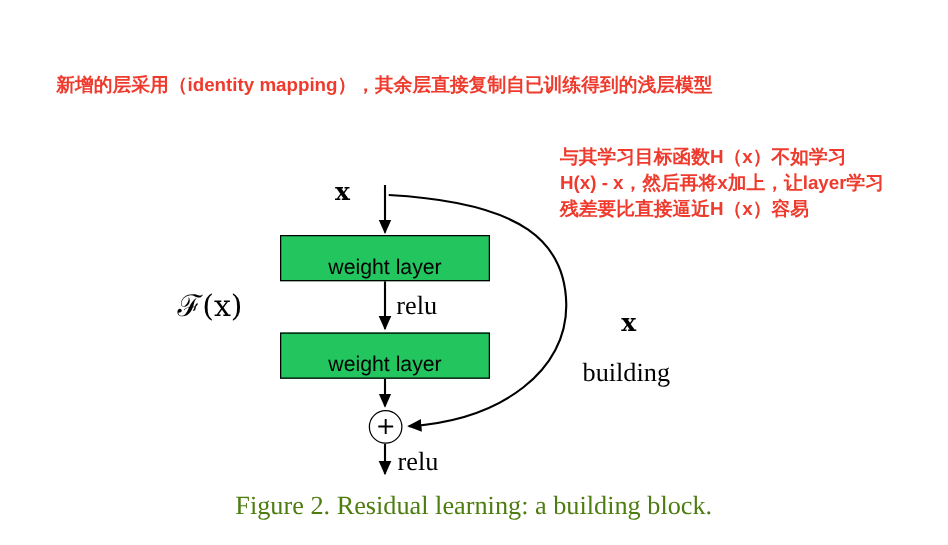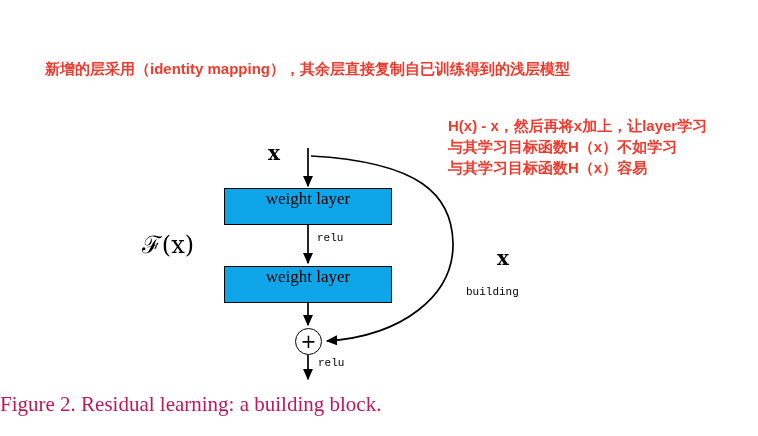--- a/index.html
+++ b/index.html
@@ -2,36 +2,36 @@
 <html><head>
 <meta charset="utf-8">
 <style>
   html,body{margin:0;padding:0;}
   body{background:#ffffff;font-family:"Liberation Sans",sans-serif;}
   .page{position:relative;width:754px;height:436px;background:#ffffff;overflow:hidden;}
   .abs{position:absolute;}
   .red-note{color:#ee3b2e;font-weight:600;font-size:15px;line-height:21px;font-family:"Liberation Sans",sans-serif;white-space:nowrap;}
   .serif-bold-x{font-family:"DejaVu Serif","Liberation Serif",serif;font-weight:bold;font-size:20px;color:#000;}
   .math-label{font-family:"DejaVu Serif","Liberation Serif",serif;font-size:24px;color:#000;white-space:nowrap;text-align:center;}
-  .sans-label{font-family:Liberation Mono, monospace;font-size:11px;color:#000;white-space:nowrap;}
-  .wl-box{box-sizing:border-box;border:1.6px solid #000;background:#0ea5e9;display:flex;align-items:flex-start;justify-content:center;font-size:17px;font-family:Liberation Serif, serif;color:#000;}
+  .sans-label{font-family:Liberation Serif, serif;font-size:21px;color:#000;white-space:nowrap;}
+  .wl-box{box-sizing:border-box;border:1.6px solid #000;background:#22c55e;display:flex;align-items:flex-end;justify-content:center;font-size:17px;font-family:Liberation Sans, sans-serif;color:#000;}
   .sum-circle{box-sizing:border-box;width:27px;height:27px;border:1.6px solid #000;border-radius:50%;background:#fff;display:flex;align-items:center;justify-content:center;font-size:19px;line-height:1;color:#000;font-family:"DejaVu Sans",sans-serif;}
-  .caption{width:758px;font-family:"Liberation Serif","DejaVu Serif",serif;font-size:21px;color:#be185d;}
+  .caption{width:758px;text-align:center;font-family:"Liberation Serif","DejaVu Serif",serif;font-size:21px;color:#4d7c0f;}
 </style>
 </head>
 <body>
 
 <div class="page">
 
   <div class="abs red-note" style="left:45px;top:58px;">新增的层采用（identity mapping），其余层直接复制自已训练得到的浅层模型</div>
 
   <div class="abs red-note" style="left:448px;top:115px;">
+    <div>与其学习目标函数H（x）不如学习</div>
     <div>H(x) - x，然后再将x加上，让layer学习</div>
-    <div>与其学习目标函数H（x）不如学习</div>
-    <div>与其学习目标函数H（x）容易</div>
+    <div>残差要比直接逼近H（x）容易</div>
   </div>
 
   <svg class="abs" style="left:0;top:0;" width="758" height="436" aria-hidden="true">
     <defs>
       <marker id="arrow" markerUnits="userSpaceOnUse" markerWidth="12" markerHeight="12" viewBox="0 0 10 10" refX="8.5" refY="5" orient="auto">
         <path d="M0,0.8 L9.5,5 L0,9.2 Z" fill="#000"></path>
       </marker>
     </defs>
     <g stroke="#000" stroke-width="1.7" fill="none">
       <line x1="308" y1="148" x2="308" y2="186" marker-end="url(#arrow)"></line>

